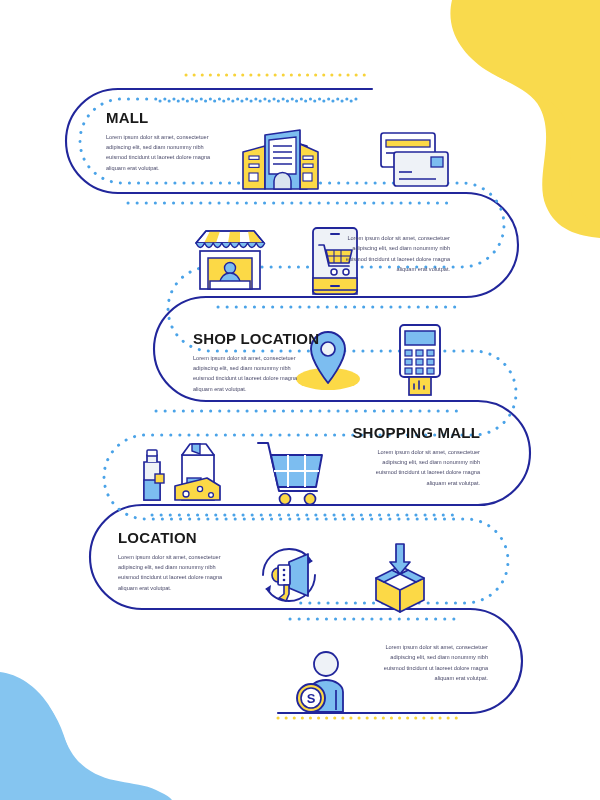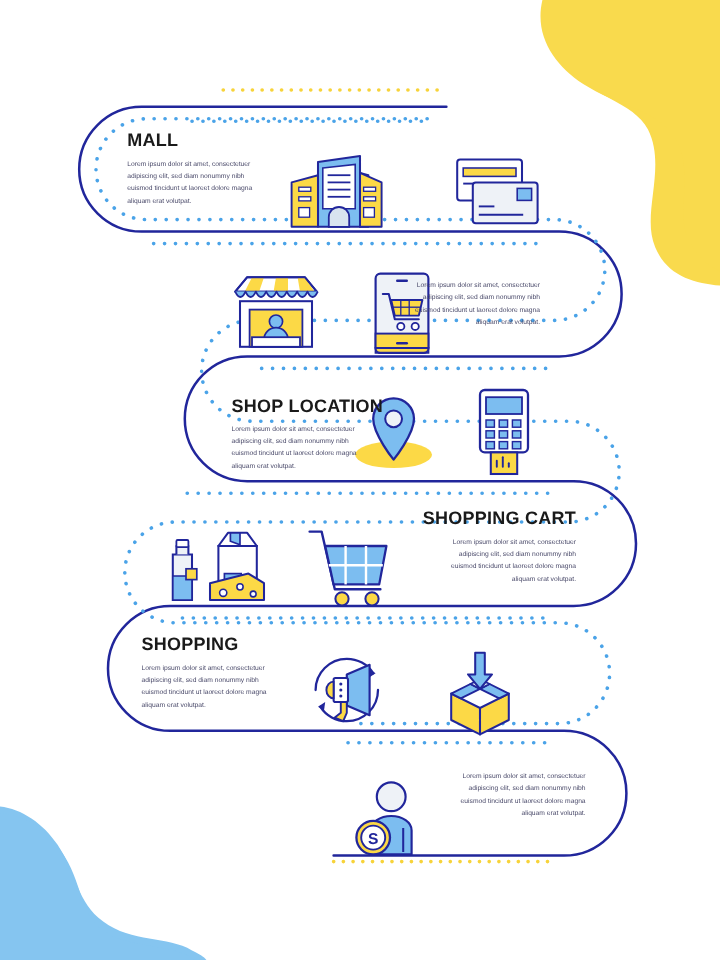--- a/index.html
+++ b/index.html
@@ -267,26 +267,26 @@
     <div class="sect-title"></div>
     <div class="sect-body">Lorem ipsum dolor sit amet, consectetuer adipiscing elit, sed diam nonummy nibh euismod tincidunt ut laoreet dolore magna aliquam erat volutpat.</div>
   </div>
 
   <div class="txtblock align-left" style="left:172px; top:331px;margin-left:21px;">
     <div class="sect-title">SHOP LOCATION</div>
     <div class="sect-body">Lorem ipsum dolor sit amet, consectetuer adipiscing elit, sed diam nonummy nibh euismod tincidunt ut laoreet dolore magna aliquam erat volutpat.</div>
   </div>
 
   <div class="txtblock align-right" style="left:294px; top:425px; width:186px;">
-    <div class="sect-title">SHOPPING CART</div>
+    <div class="sect-title">SHOPPING MALL</div>
     <div class="sect-body">Lorem ipsum dolor sit amet, consectetuer adipiscing elit, sed diam nonummy nibh euismod tincidunt ut laoreet dolore magna aliquam erat volutpat.</div>
   </div>
 
   <div class="txtblock align-left" style="left:118px; top:530px;">
-    <div class="sect-title">SHOPPING</div>
+    <div class="sect-title">LOCATION</div>
     <div class="sect-body">Lorem ipsum dolor sit amet, consectetuer adipiscing elit, sed diam nonummy nibh euismod tincidunt ut laoreet dolore magna aliquam erat volutpat.</div>
   </div>
 
   <div class="txtblock align-right" style="left:292px; top:637px; width:196px;">
     <div class="sect-body">Lorem ipsum dolor sit amet, consectetuer adipiscing elit, sed diam nonummy nibh euismod tincidunt ut laoreet dolore magna aliquam erat volutpat.</div>
   </div>
 
 </div>
 
 </body></html>

